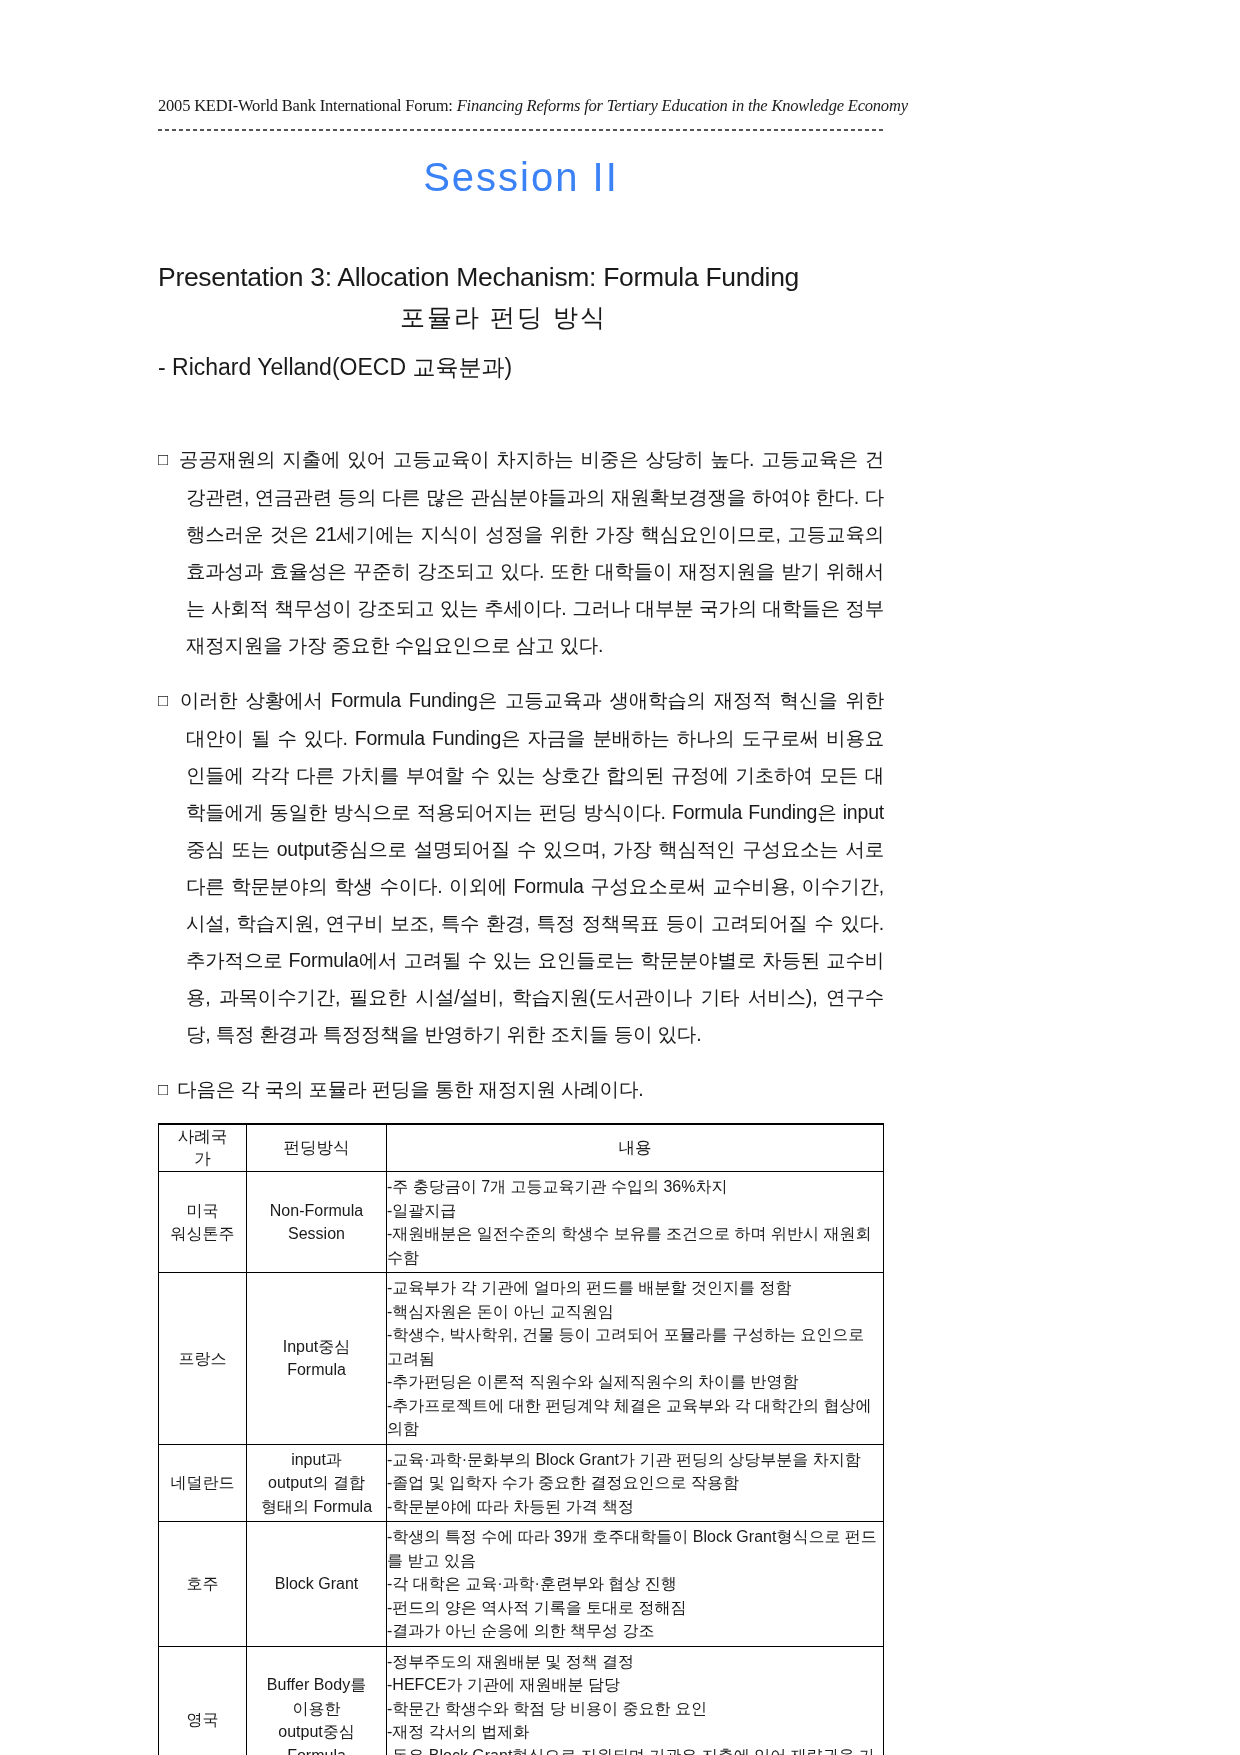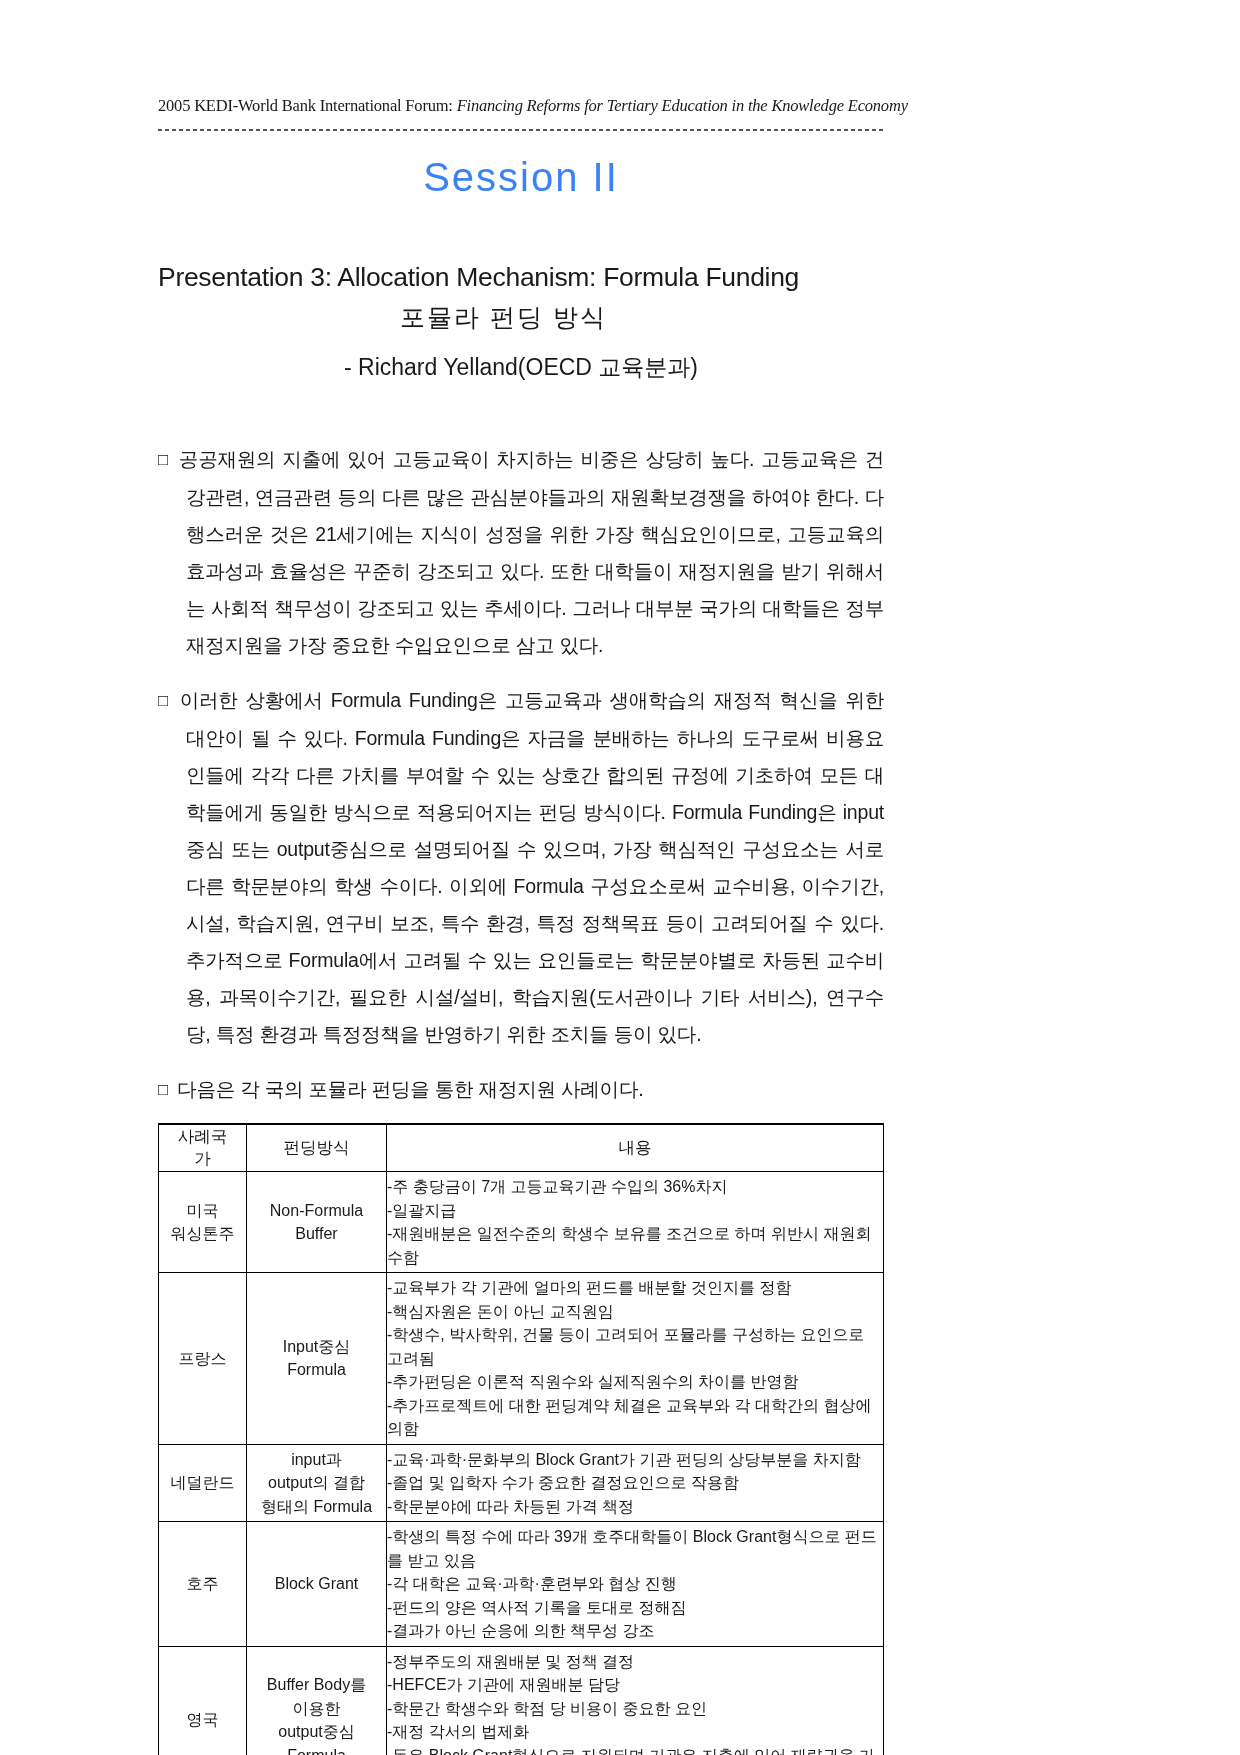--- a/index.html
+++ b/index.html
@@ -21,21 +21,21 @@
     margin-top:13px; height:2px;
     background:repeating-linear-gradient(90deg,#555 0 4px,transparent 4px 7px);
   }
   .ksummary { margin-top:7px; text-align:right; font-weight:bold; font-size:15.5px; letter-spacing:4px; }
 
   
   .session-title { margin-top:24px; text-align:center; font-size:40px; font-weight:normal; letter-spacing:2px; color:#3b82f6; }
   .pres-block { margin-top:62px; }
   .pres-title { font-size:26.5px; letter-spacing:-0.3px; }
   .pres-subtitle { margin-top:8px; margin-left:242px; font-size:25px; letter-spacing:2px; }
-  .pres-author { margin-top:18px; text-align:center; font-size:23px; }
+  .pres-author { margin-top:18px; text-align:left; font-size:23px; }
 
   
   .para-list { margin-top:58px; }
   .para {
     font-size:19.5px; line-height:37px; text-align:justify;
     padding-left:28px; text-indent:-28px; letter-spacing:-0.2px;
   }
   .para + .para { margin-top:18px; }
   .bullet { margin-right:9px; font-size:17px; position:relative; top:-1px; }
 
@@ -94,21 +94,21 @@
       </tr>
     </thead>
     <tbody id="table-body">
   <tr>
     <td class="c-country">
             <div>미국</div>
             <div>워싱톤주</div>
           </td>
     <td class="c-method">
             <div>Non-Formula</div>
-            <div>Buffer</div>
+            <div>Session</div>
           </td>
     <td class="c-details">
             <div>-주 충당금이 7개 고등교육기관 수입의 36%차지</div>
             <div>-일괄지급</div>
             <div>-재원배분은 일전수준의 학생수 보유를 조건으로 하며 위반시 재원회수함</div>
           </td>
   </tr>
 
   <tr>
     <td class="c-country">

